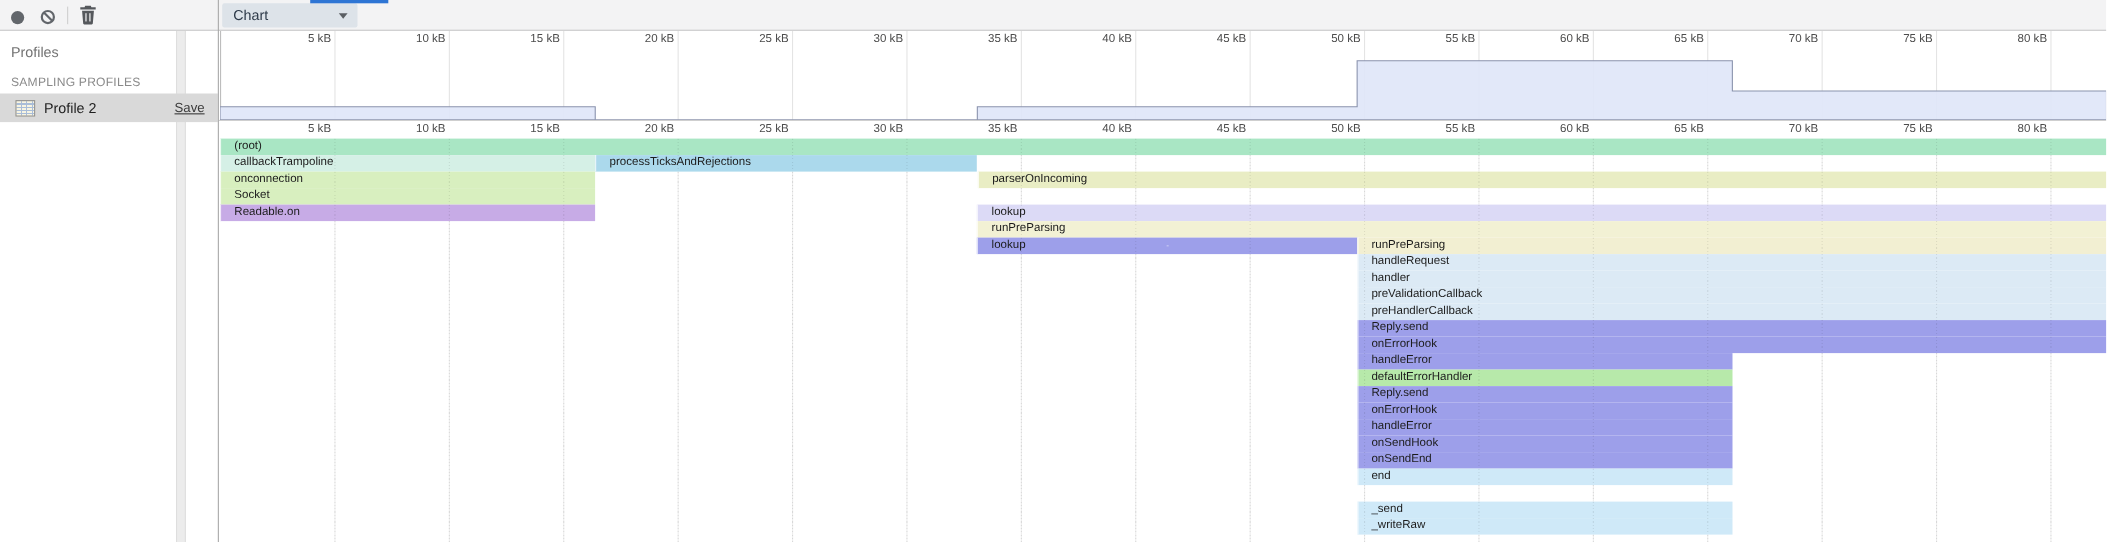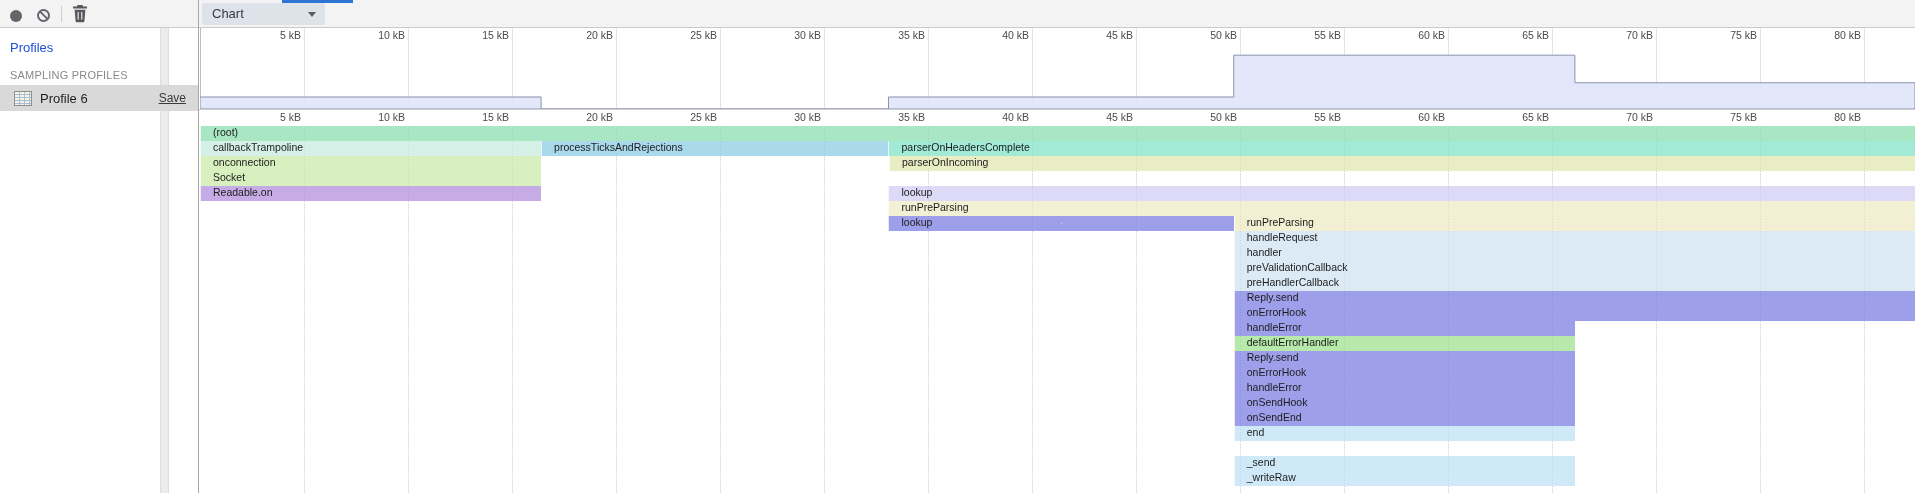--- a/index.html
+++ b/index.html
@@ -22,21 +22,21 @@
                padding-left:10px;box-sizing:border-box;cursor:pointer;}
   .view-select .arrow{position:absolute;right:9px;top:9px;width:0;height:0;
                border-left:4px solid transparent;border-right:4px solid transparent;
                border-top:5px solid #5a5e63;}
   .tab-indicator{position:absolute;left:282px;top:0;width:71px;height:3px;background:#2e75d4;z-index:6;}
 
   
   .sidebar{position:absolute;left:0;top:28px;width:198px;height:465px;background:#fff;z-index:2;}
   .sb-gutter{position:absolute;left:160px;top:0;width:9px;height:465px;background:#ececec;
              border-left:1px solid #dedede;border-right:1px solid #dedede;box-sizing:border-box;}
-  .sb-title{position:absolute;left:10px;top:12px;font-size:13px;color:#1d4ed8;text-align:right;}
+  .sb-title{position:absolute;left:10px;top:12px;font-size:13px;color:#737373;text-align:right;}
   .sb-section{position:absolute;left:10px;top:41px;font-size:11px;color:#8a8a8a;letter-spacing:.2px;}
   .profile-row{position:absolute;left:0;top:57px;width:198px;height:26px;background:#d9d9d9;
                display:flex;align-items:center;cursor:pointer;z-index:3;}
   .profile-icon{width:16px;height:13px;margin-left:14px;border:1px solid #8f8f8f;
         background-color:#f7f4e2;
         background-image:repeating-linear-gradient(to bottom,transparent 0 2px,#a9bdd8 2px 3px),
                          repeating-linear-gradient(to right,transparent 0 4px,#a9bdd8 4px 5px);}
   .profile-name{margin-left:8px;font-size:13px;color:#1f1f1f;}
   .save-link{margin-left:auto;margin-right:12px;font-size:12px;color:#3a3a3a;
              text-decoration:underline;cursor:pointer;}
@@ -81,21 +81,21 @@
     </div>
   </div>
   <div class="tab-indicator"></div>
 
   <div class="sidebar">
     <div class="sb-gutter"></div>
     <div class="sb-title">Profiles</div>
     <div class="sb-section">SAMPLING PROFILES</div>
     <div class="profile-row">
       <div class="profile-icon"></div>
-      <span class="profile-name">Profile 6</span>
+      <span class="profile-name">Profile 2</span>
       <span class="save-link">Save</span>
     </div>
   </div>
   <div class="sidebar-border"></div>
 
   <div class="chart" id="chart">
     <div class="ruler-line"></div>
   <div class="gridline zero" style="left: 1px;"></div>
       <div class="gridline" style="left: 105px;"></div>
       <div class="gridline flame-solid" style="left: 105px;"></div>
@@ -177,21 +177,20 @@
       <div class="gridline flame-dots" style="left: 1665px;"></div>
       <div class="tick" style="left: 1602px; top: 1px;">80 kB</div>
       <div class="tick" style="left: 1602px; top: 83px;">80 kB</div>
       <svg width="1715" height="70" class="overview-svg">
         <path d="M0,69 L0,56.994 L341.12,56.994 L341.12,69 L688.48,69 L688.48,56.994 L1033.76,56.994 L1033.76,15.18 L1374.8799999999999,15.18 L1374.8799999999999,42.78 L1715,42.78 L1715,69 Z" fill="#e0e6f8" fill-opacity="0.92"></path>
         <path d="M0,69 L0,56.994 L341.12,56.994 L341.12,69 L688.48,69 L688.48,56.994 L1033.76,56.994 L1033.76,15.18 L1374.8799999999999,15.18 L1374.8799999999999,42.78 L1715,42.78 L1715,69 Z" fill="none" stroke="#8a93ad" stroke-width="1"></path>
       </svg>
       <div class="frame" style="left: 1px; width: 1716px; top: 98px; background: rgb(169, 230, 196);">(root)</div>
       <div class="frame" style="left: 1px; width: 341.12px; top: 113px; background: rgb(213, 240, 230);">callbackTrampoline</div>
       <div class="frame" style="left: 342.12px; width: 347.36px; top: 113px; background: rgb(171, 217, 236);">processTicksAndRejections</div>
-      <div class="frame" style="left: 689.48px; width: 1027.52px; top: 113px; background: rgb(162, 234, 214);">parserOnHeadersComplete</div>
       <div class="frame" style="left: 1px; width: 341.12px; top: 128px; background: rgb(216, 239, 191);">onconnection</div>
       <div class="frame" style="left: 690px; width: 1027.52px; top: 128px; background: rgb(233, 237, 196);">parserOnIncoming</div>
       <div class="frame" style="left: 1px; width: 341.12px; top: 143px; background: rgb(216, 239, 191);">Socket</div>
       <div class="frame" style="left: 1px; width: 341.12px; top: 158px; background: rgb(199, 171, 230);">Readable.on</div>
       <div class="frame" style="left: 689.48px; width: 1027.52px; top: 158px; background: rgb(220, 218, 246);">lookup</div>
       <div class="frame" style="left: 689.48px; width: 1027.52px; top: 173px; background: rgb(242, 241, 212);">runPreParsing</div>
       <div class="frame dotted" style="left: 689.48px; width: 345.28px; top: 188px; background: radial-gradient(rgba(255, 255, 255, 0.5) 0.8px, transparent 0.9px) rgb(157, 159, 234);">lookup</div>
       <div class="frame" style="left: 1034.76px; width: 682.24px; top: 188px; background: rgb(242, 239, 210);">runPreParsing</div>
       <div class="frame" style="left: 1034.76px; width: 682.24px; top: 203px; background: rgb(220, 234, 245);">handleRequest</div>
       <div class="frame" style="left: 1034.76px; width: 682.24px; top: 218px; background: rgb(220, 234, 245);">handler</div>

